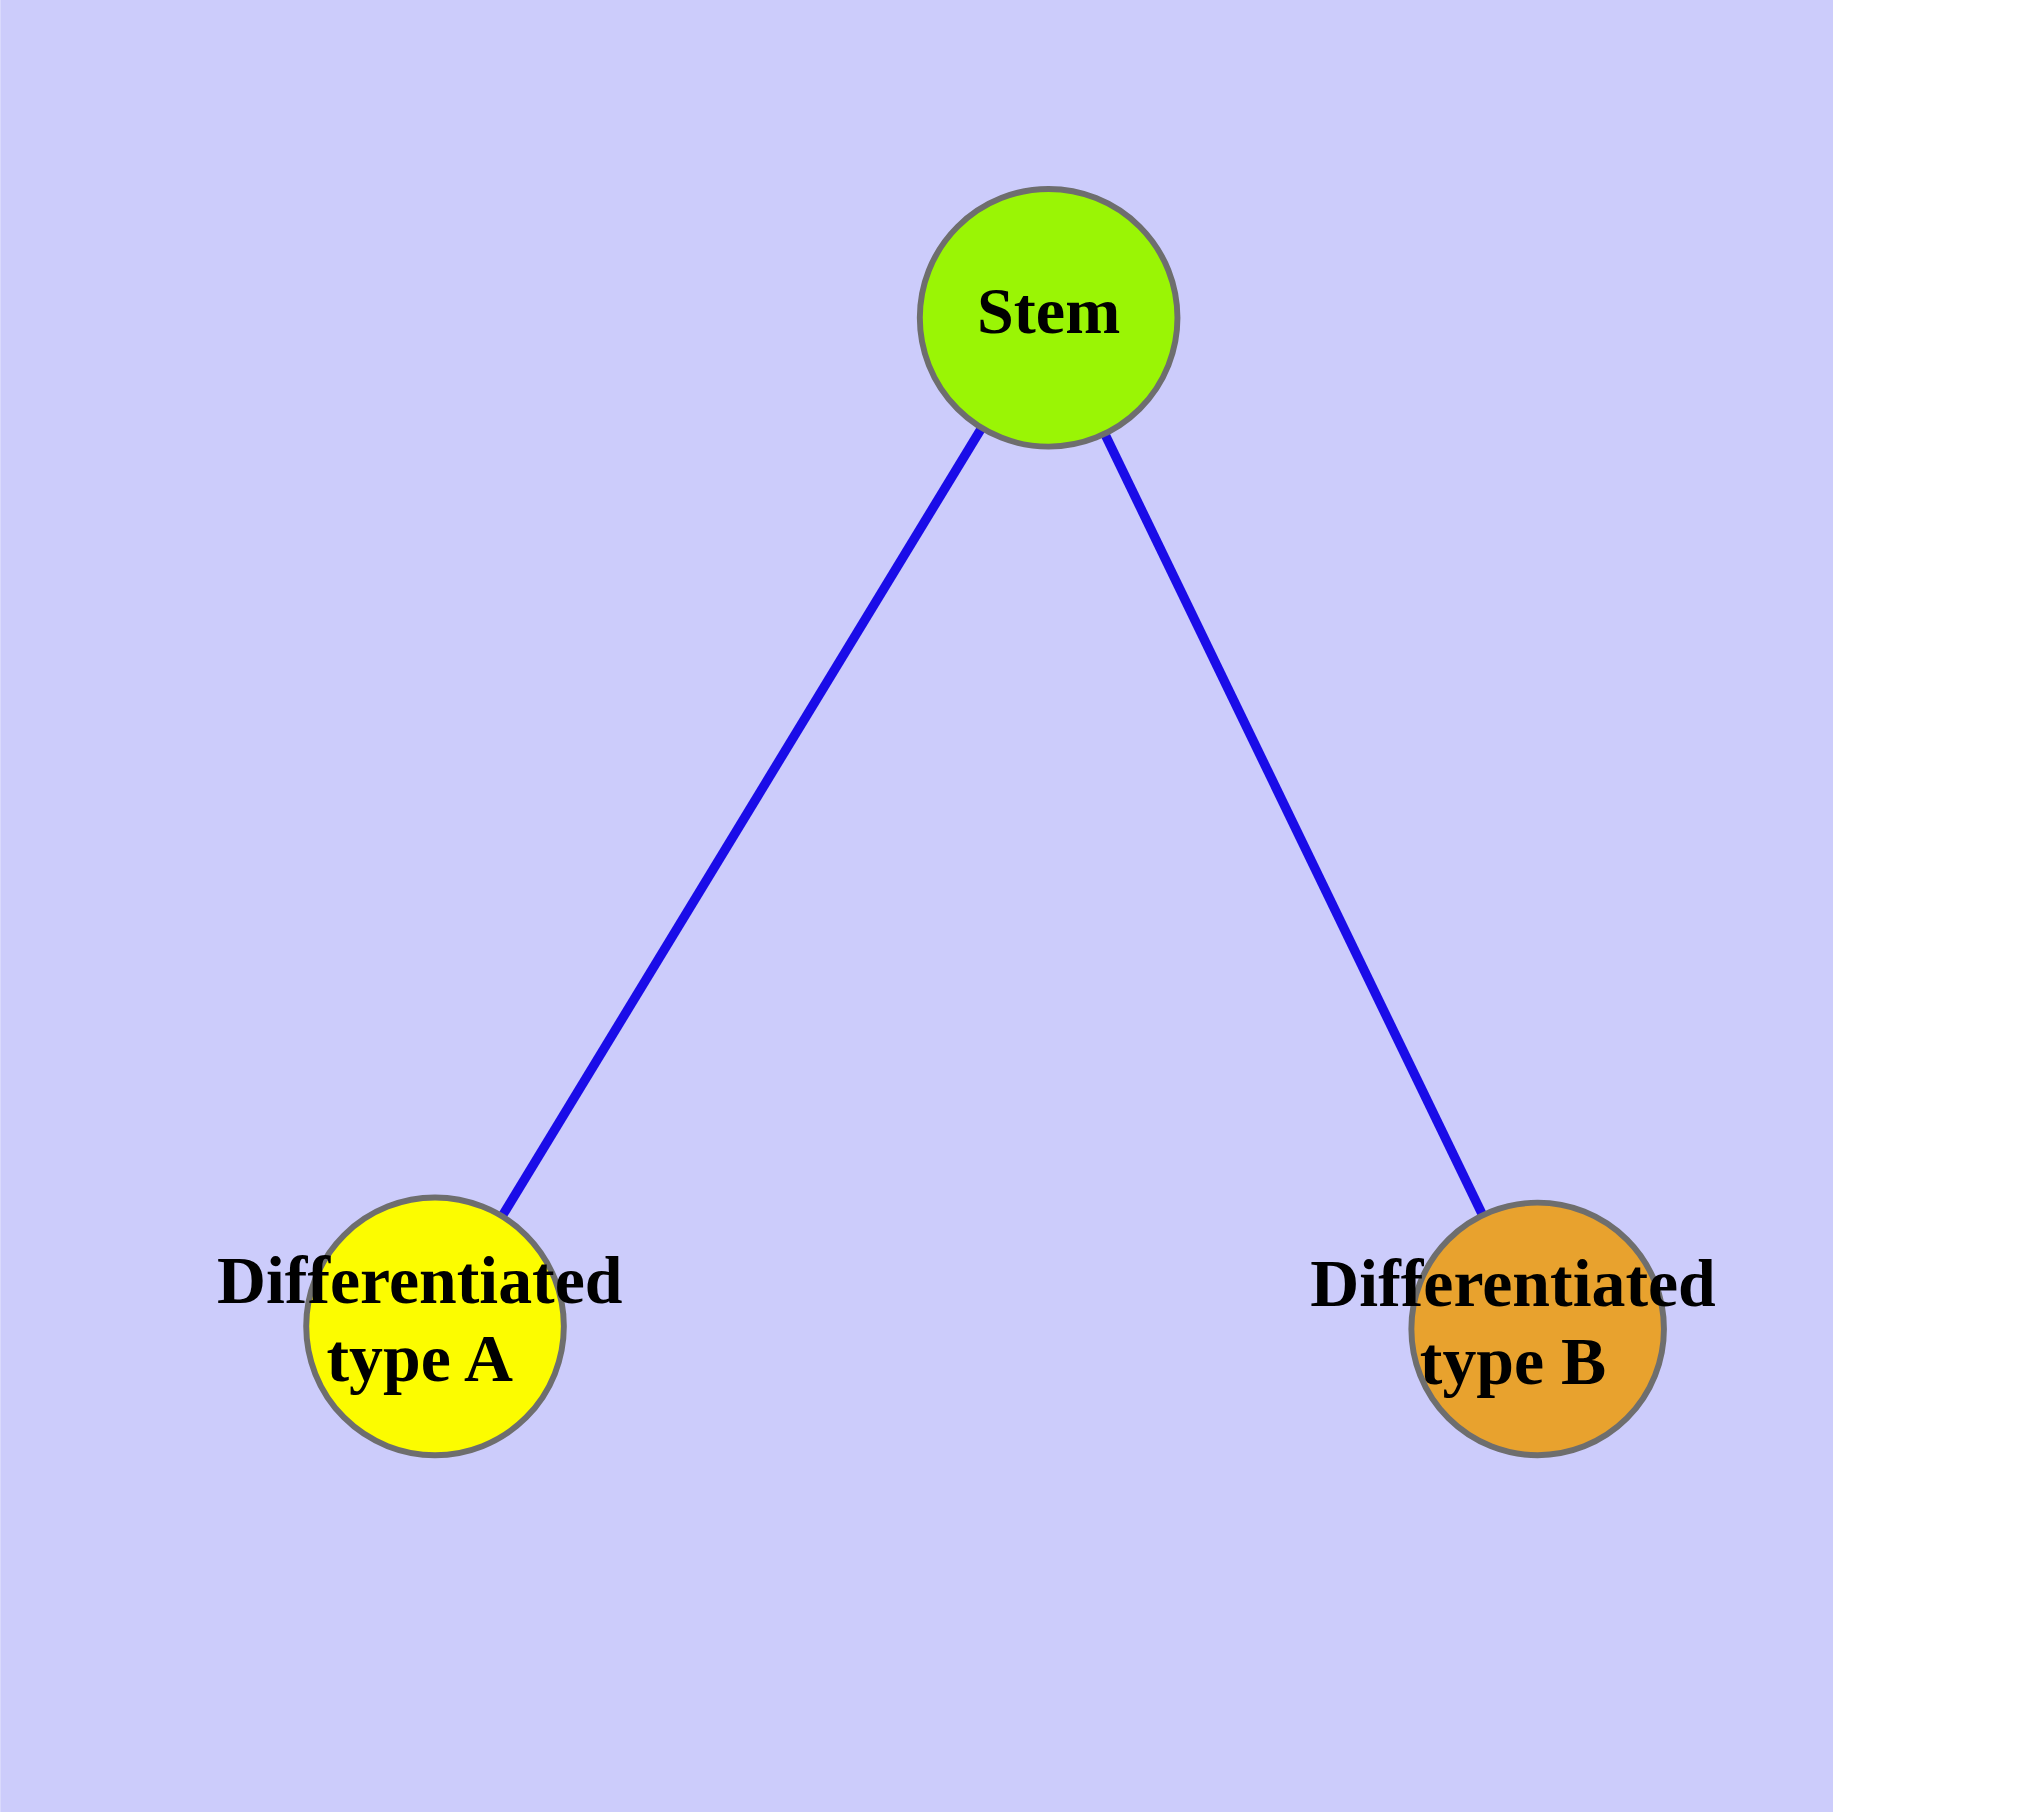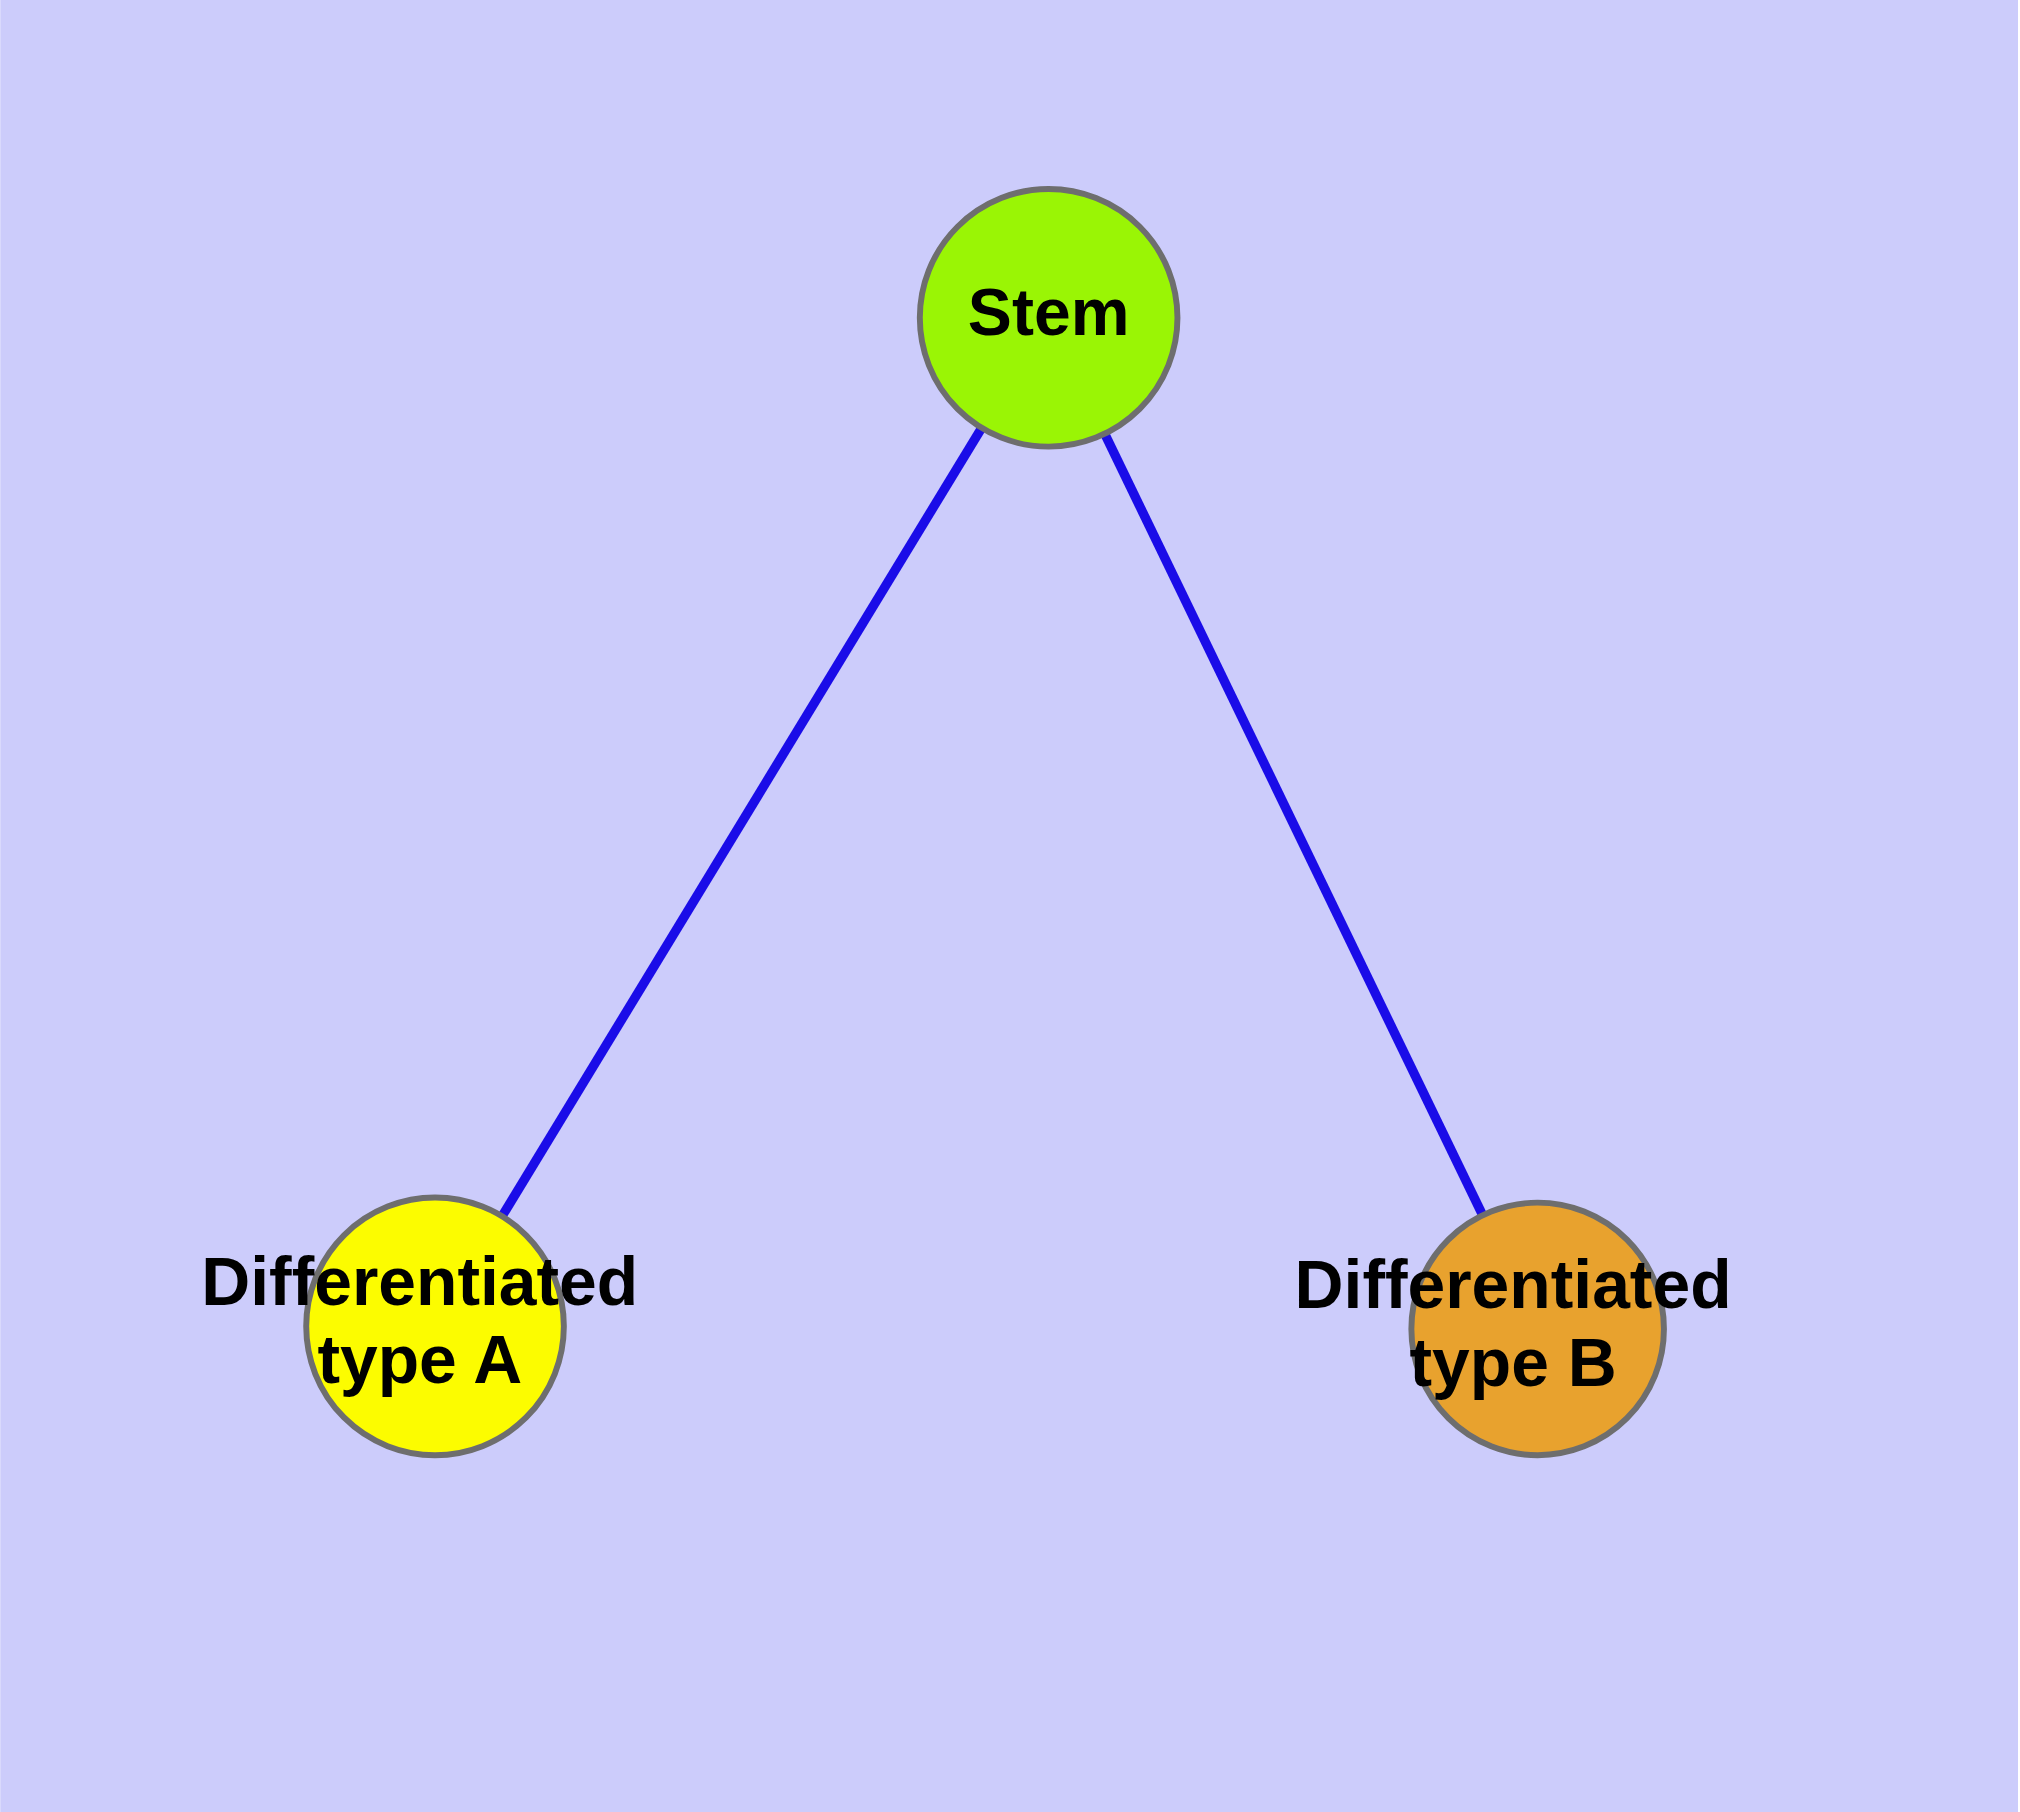--- a/index.html
+++ b/index.html
@@ -2,24 +2,24 @@
 <html style="font-size:13.6px"><head>
 <meta charset="utf-8">
 <style>
   html, body {
     margin: 0;
     padding: 0;
     background: #ffffff;
   }
   #canvas {
     position: relative;
-    width: 2018px;
+    width: 1833px;
     height: 1812px;
     overflow: hidden;
-    font-family: Liberation Sans, sans-serif;
+    font-family: Liberation Serif, serif;
   }
   #graph-svg {
     position: absolute;
     top: 0;
     left: 0;
     width: 2021px;
     height: 1812px;
     display: block;
   }
   .node-label {

